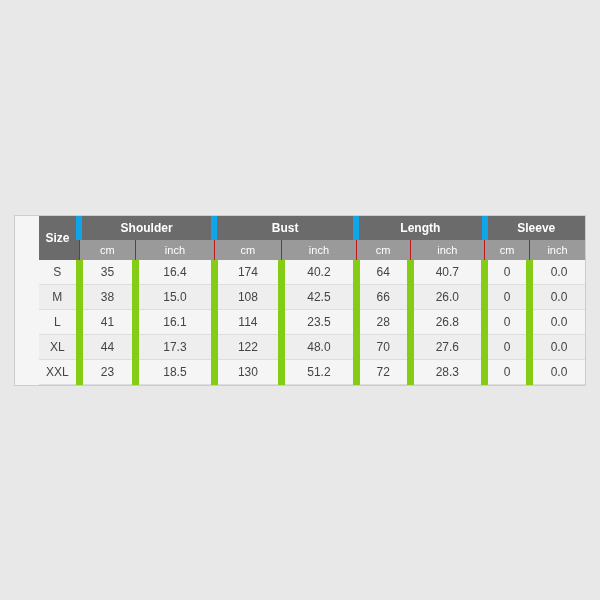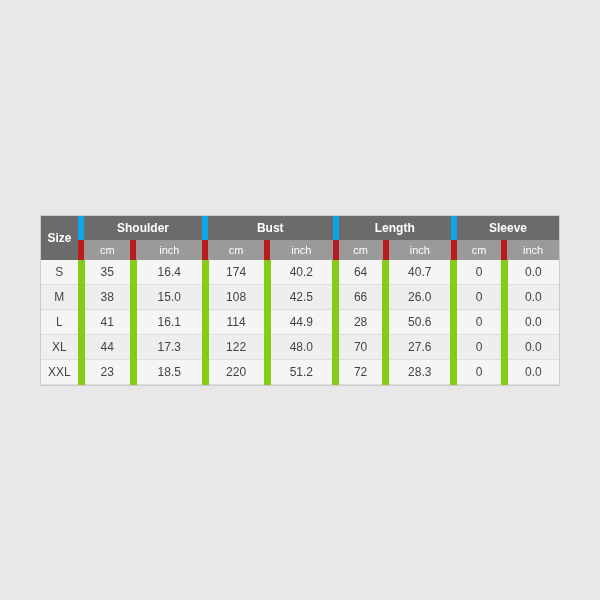--- a/index.html
+++ b/index.html
@@ -14,21 +14,22 @@
       background-color: #e8e8e8;
       display: flex;
       align-items: center;
       justify-content: center;
       font-family: Arial, sans-serif;
     }
 
     .table-container {
       background-color: #f5f5f5;
       border: 1px solid #ccc;
-      width: 520px;
+      width: 572px;
+      padding-left: 24px;
     }
 
     table {
       width: 100%;
       border-collapse: collapse;
       font-size: 12px;
       color: #333;
     }
 
     .header-group-row th {
@@ -65,21 +66,21 @@
     .col-size-header {
       width: 40px;
     }
 
     th.group-header {
       border-left: 6px solid #0ea5e9;
       margin-left: 8px;
     }
 
     th.subheader {
-      border-left: 6px solid #b91c1c;
+      border-left: 1px solid #b91c1c;
     }
 
     td {
       border-left: 7px solid #84cc16;
     }
 
     td:first-child {
       border-left: none;
     }
   </style>
@@ -128,42 +129,42 @@
           <td>66</td>
           <td>26.0</td>
           <td>0</td>
           <td>0.0</td>
         </tr>
         <tr class="data-row">
           <td>L</td>
           <td>41</td>
           <td>16.1</td>
           <td>114</td>
-          <td>44.9</td>
+          <td>23.5</td>
           <td>28</td>
-          <td>50.6</td>
+          <td>26.8</td>
           <td>0</td>
           <td>0.0</td>
         </tr>
         <tr class="data-row">
           <td>XL</td>
           <td>44</td>
           <td>17.3</td>
           <td>122</td>
           <td>48.0</td>
           <td>70</td>
           <td>27.6</td>
           <td>0</td>
           <td>0.0</td>
         </tr>
         <tr class="data-row">
           <td>XXL</td>
           <td>23</td>
           <td>18.5</td>
-          <td>220</td>
+          <td>130</td>
           <td>51.2</td>
           <td>72</td>
           <td>28.3</td>
           <td>0</td>
           <td>0.0</td>
         </tr>
       </tbody>
   </table>
 </div>
 

